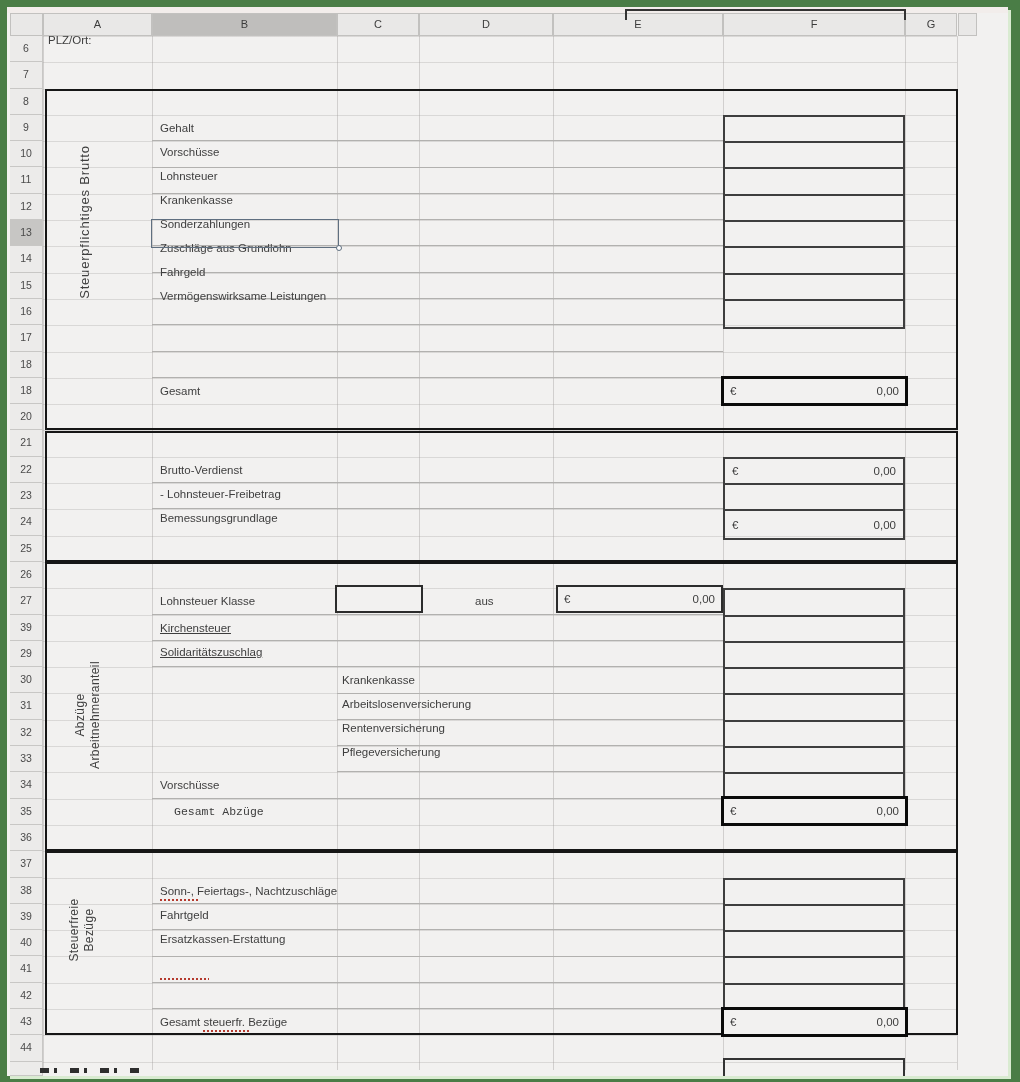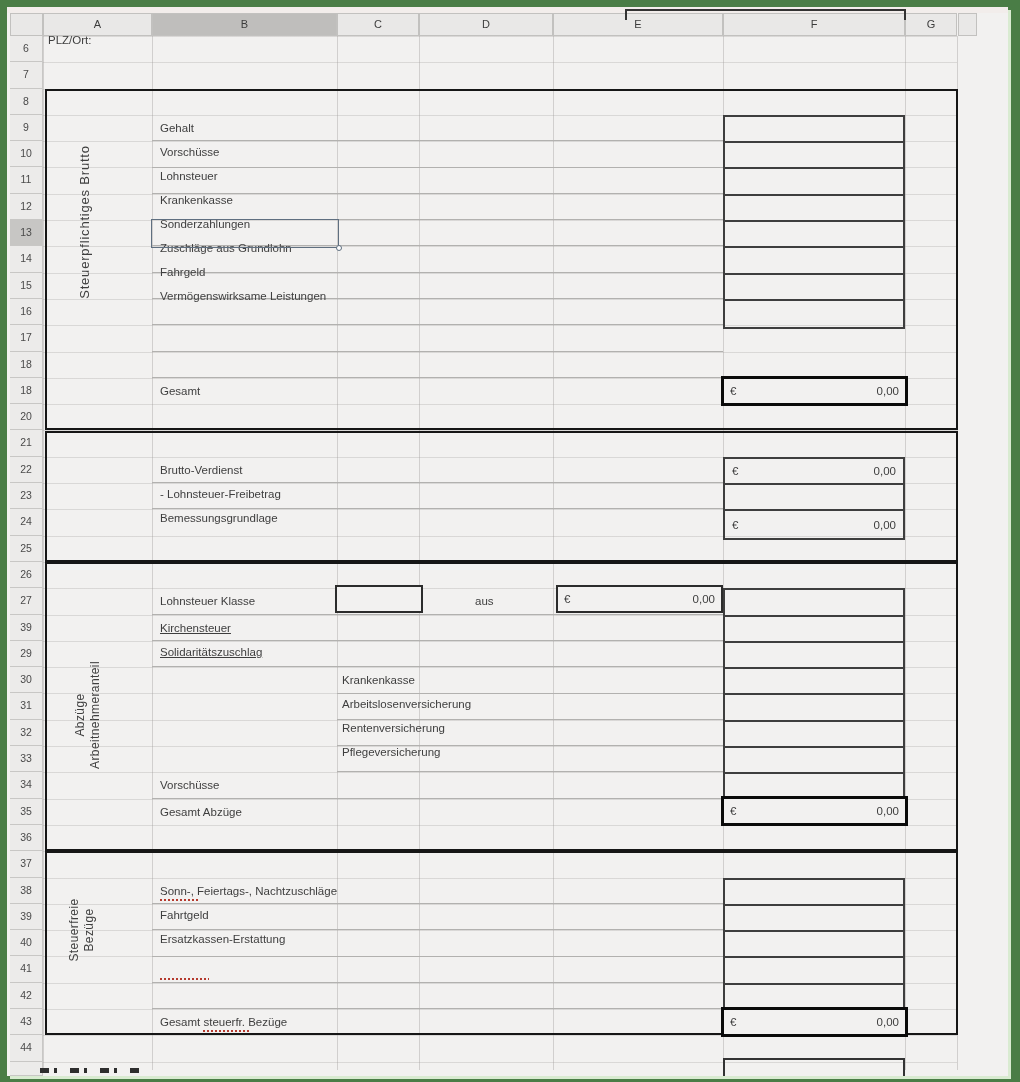--- a/index.html
+++ b/index.html
@@ -238,21 +238,21 @@
         <div class="label-row">Solidaritätszuschlag</div>
       </div>
     <div class="label-col" id="s3sub" style="left:330px;top:660.2px;">
 
     <div class="label-row">Krankenkasse</div>
         <div class="label-row">Arbeitslosenversicherung</div>
         <div class="label-row">Rentenversicherung</div>
         <div class="label-row">Pflegeversicherung</div>
       </div>
     <div class="cell-label" style="left:153px;top:765.4px;">Vorschüsse</div>
-    <div class="cell-label" style="left:153px;top:791.7px;">Gesamt Abzüge</div>
+    <div class="cell-label" style="left:167px;top:791.7px;font-family:Liberation Mono, monospace;">Gesamt Abzüge</div>
 
     <div class="label-col" id="s4items" style="left:145px;top:870.6px;">
 
     <div class="label-row">Sonn-, Feiertags-, Nachtzuschläge</div>
         <div class="label-row">Fahrtgeld</div>
         <div class="label-row">Ersatzkassen-Erstattung</div>
       </div>
     <div class="cell-label" style="left:153px;top:1002.1px;">Gesamt steuerfr. Bezüge</div>
 
     <div class="fstack" id="fstack1">

